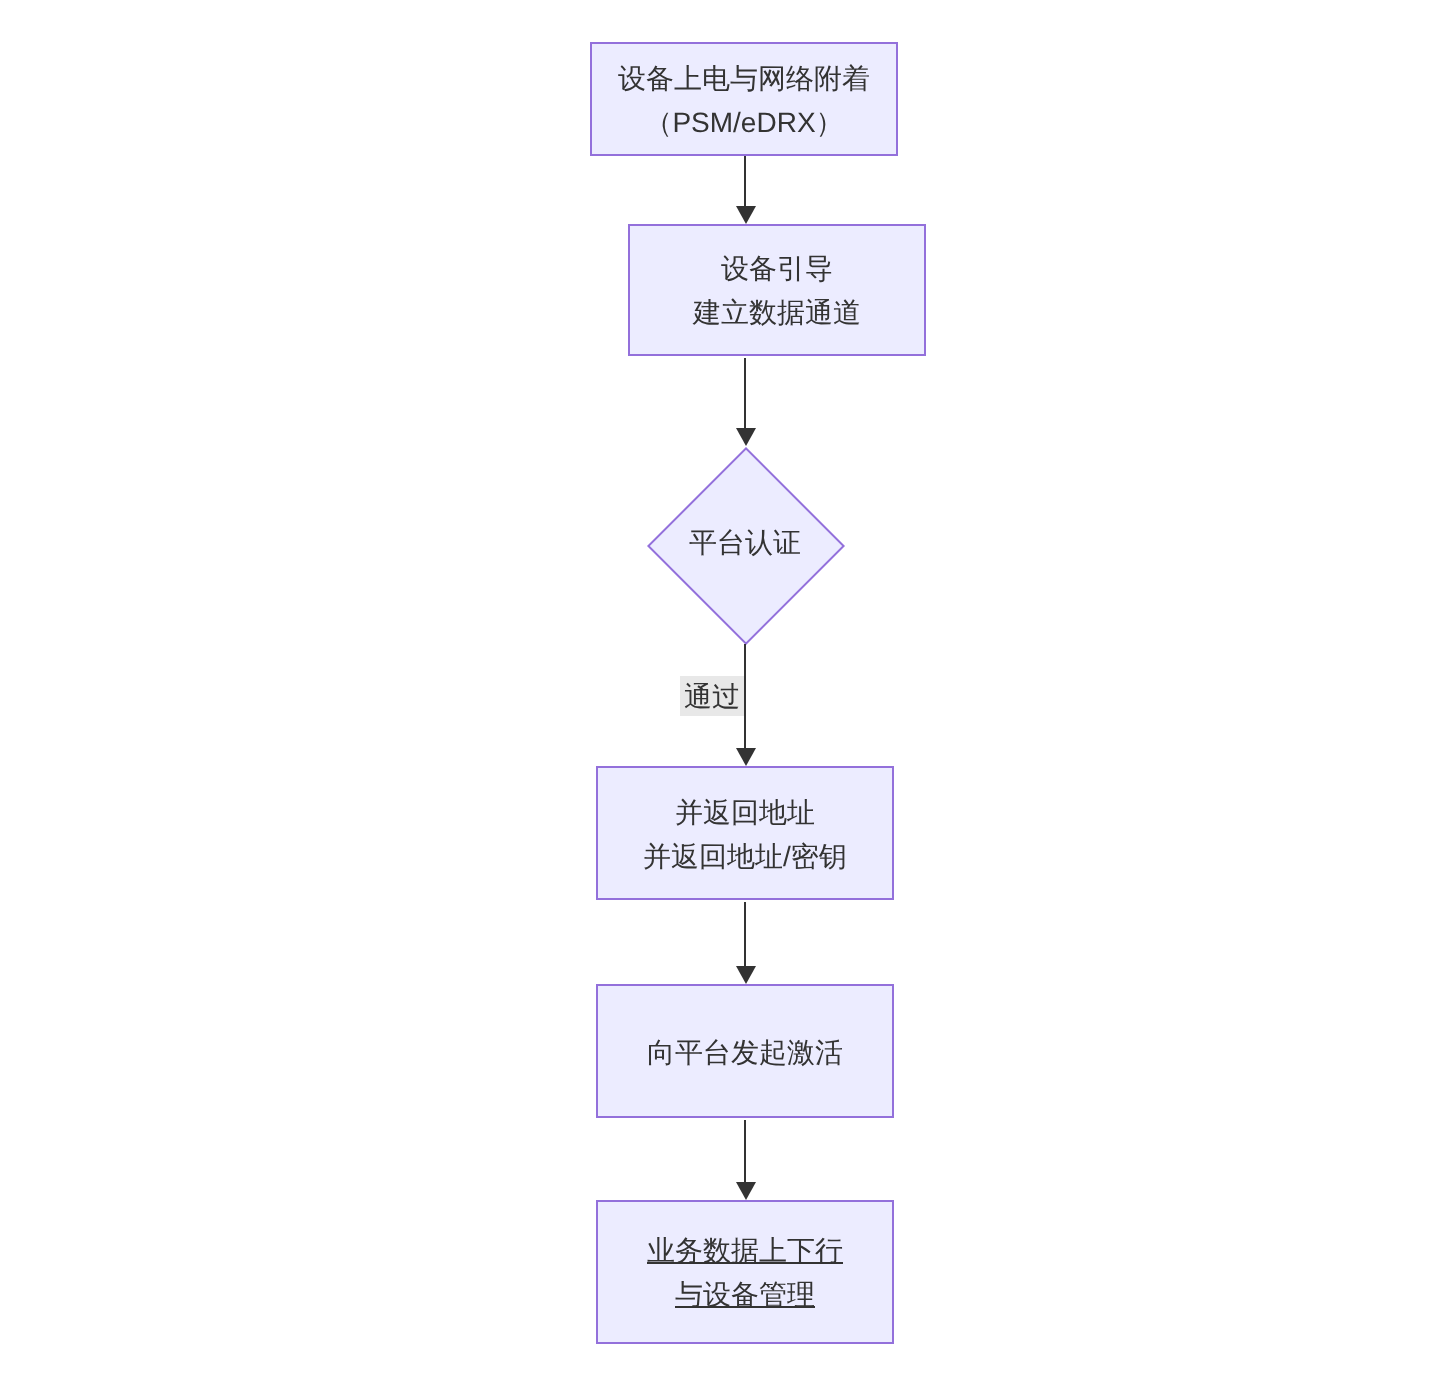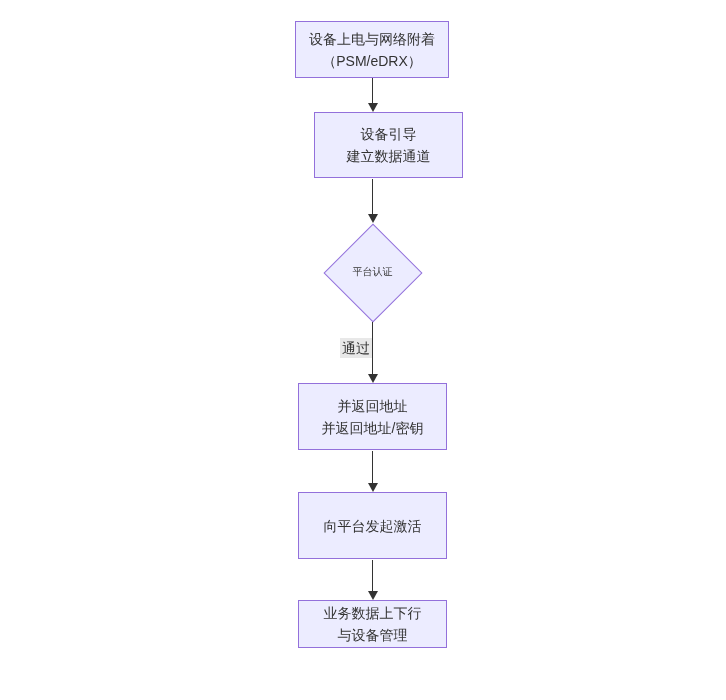--- a/index.html
+++ b/index.html
@@ -34,21 +34,21 @@
     background: var(--node-fill, #ECECFF);
     border: 1px solid var(--node-border, #9370DB);
     transform: rotate(45deg);
   }
   .diamond-label {
     position: absolute;
     display: flex;
     align-items: center;
     justify-content: center;
     color: var(--text, #333333);
-    font-size: 10px;
+    font-size: 14px;
     white-space: nowrap;
   }
   .edge-line {
     position: absolute;
     width: 1px;
     background: var(--edge, #333333);
   }
   .edge-arrowhead {
     position: absolute;
     width: 0;
@@ -106,18 +106,18 @@
   <div class="edge-line" style="left:372px; top:451px; height:32px;"></div>
   <div class="edge-arrowhead" style="left:368px; top:483px;"></div>
 
   <div class="node" style="left:298px; top:492px; width:149px; height:67px;">
     <span>向平台发起激活</span>
   </div>
 
   <div class="edge-line" style="left:372px; top:560px; height:31px;"></div>
   <div class="edge-arrowhead" style="left:368px; top:591px;"></div>
 
-  <div class="node" style="left:298px; top:600px; width:149px; height:48px;">
+  <div class="node" style="left:298px; top:600px; width:149px; height:72px;text-decoration:underline;">
     <span>业务数据上下行</span>
     <span>与设备管理</span>
   </div>
 
 </div>
 
 </body></html>

